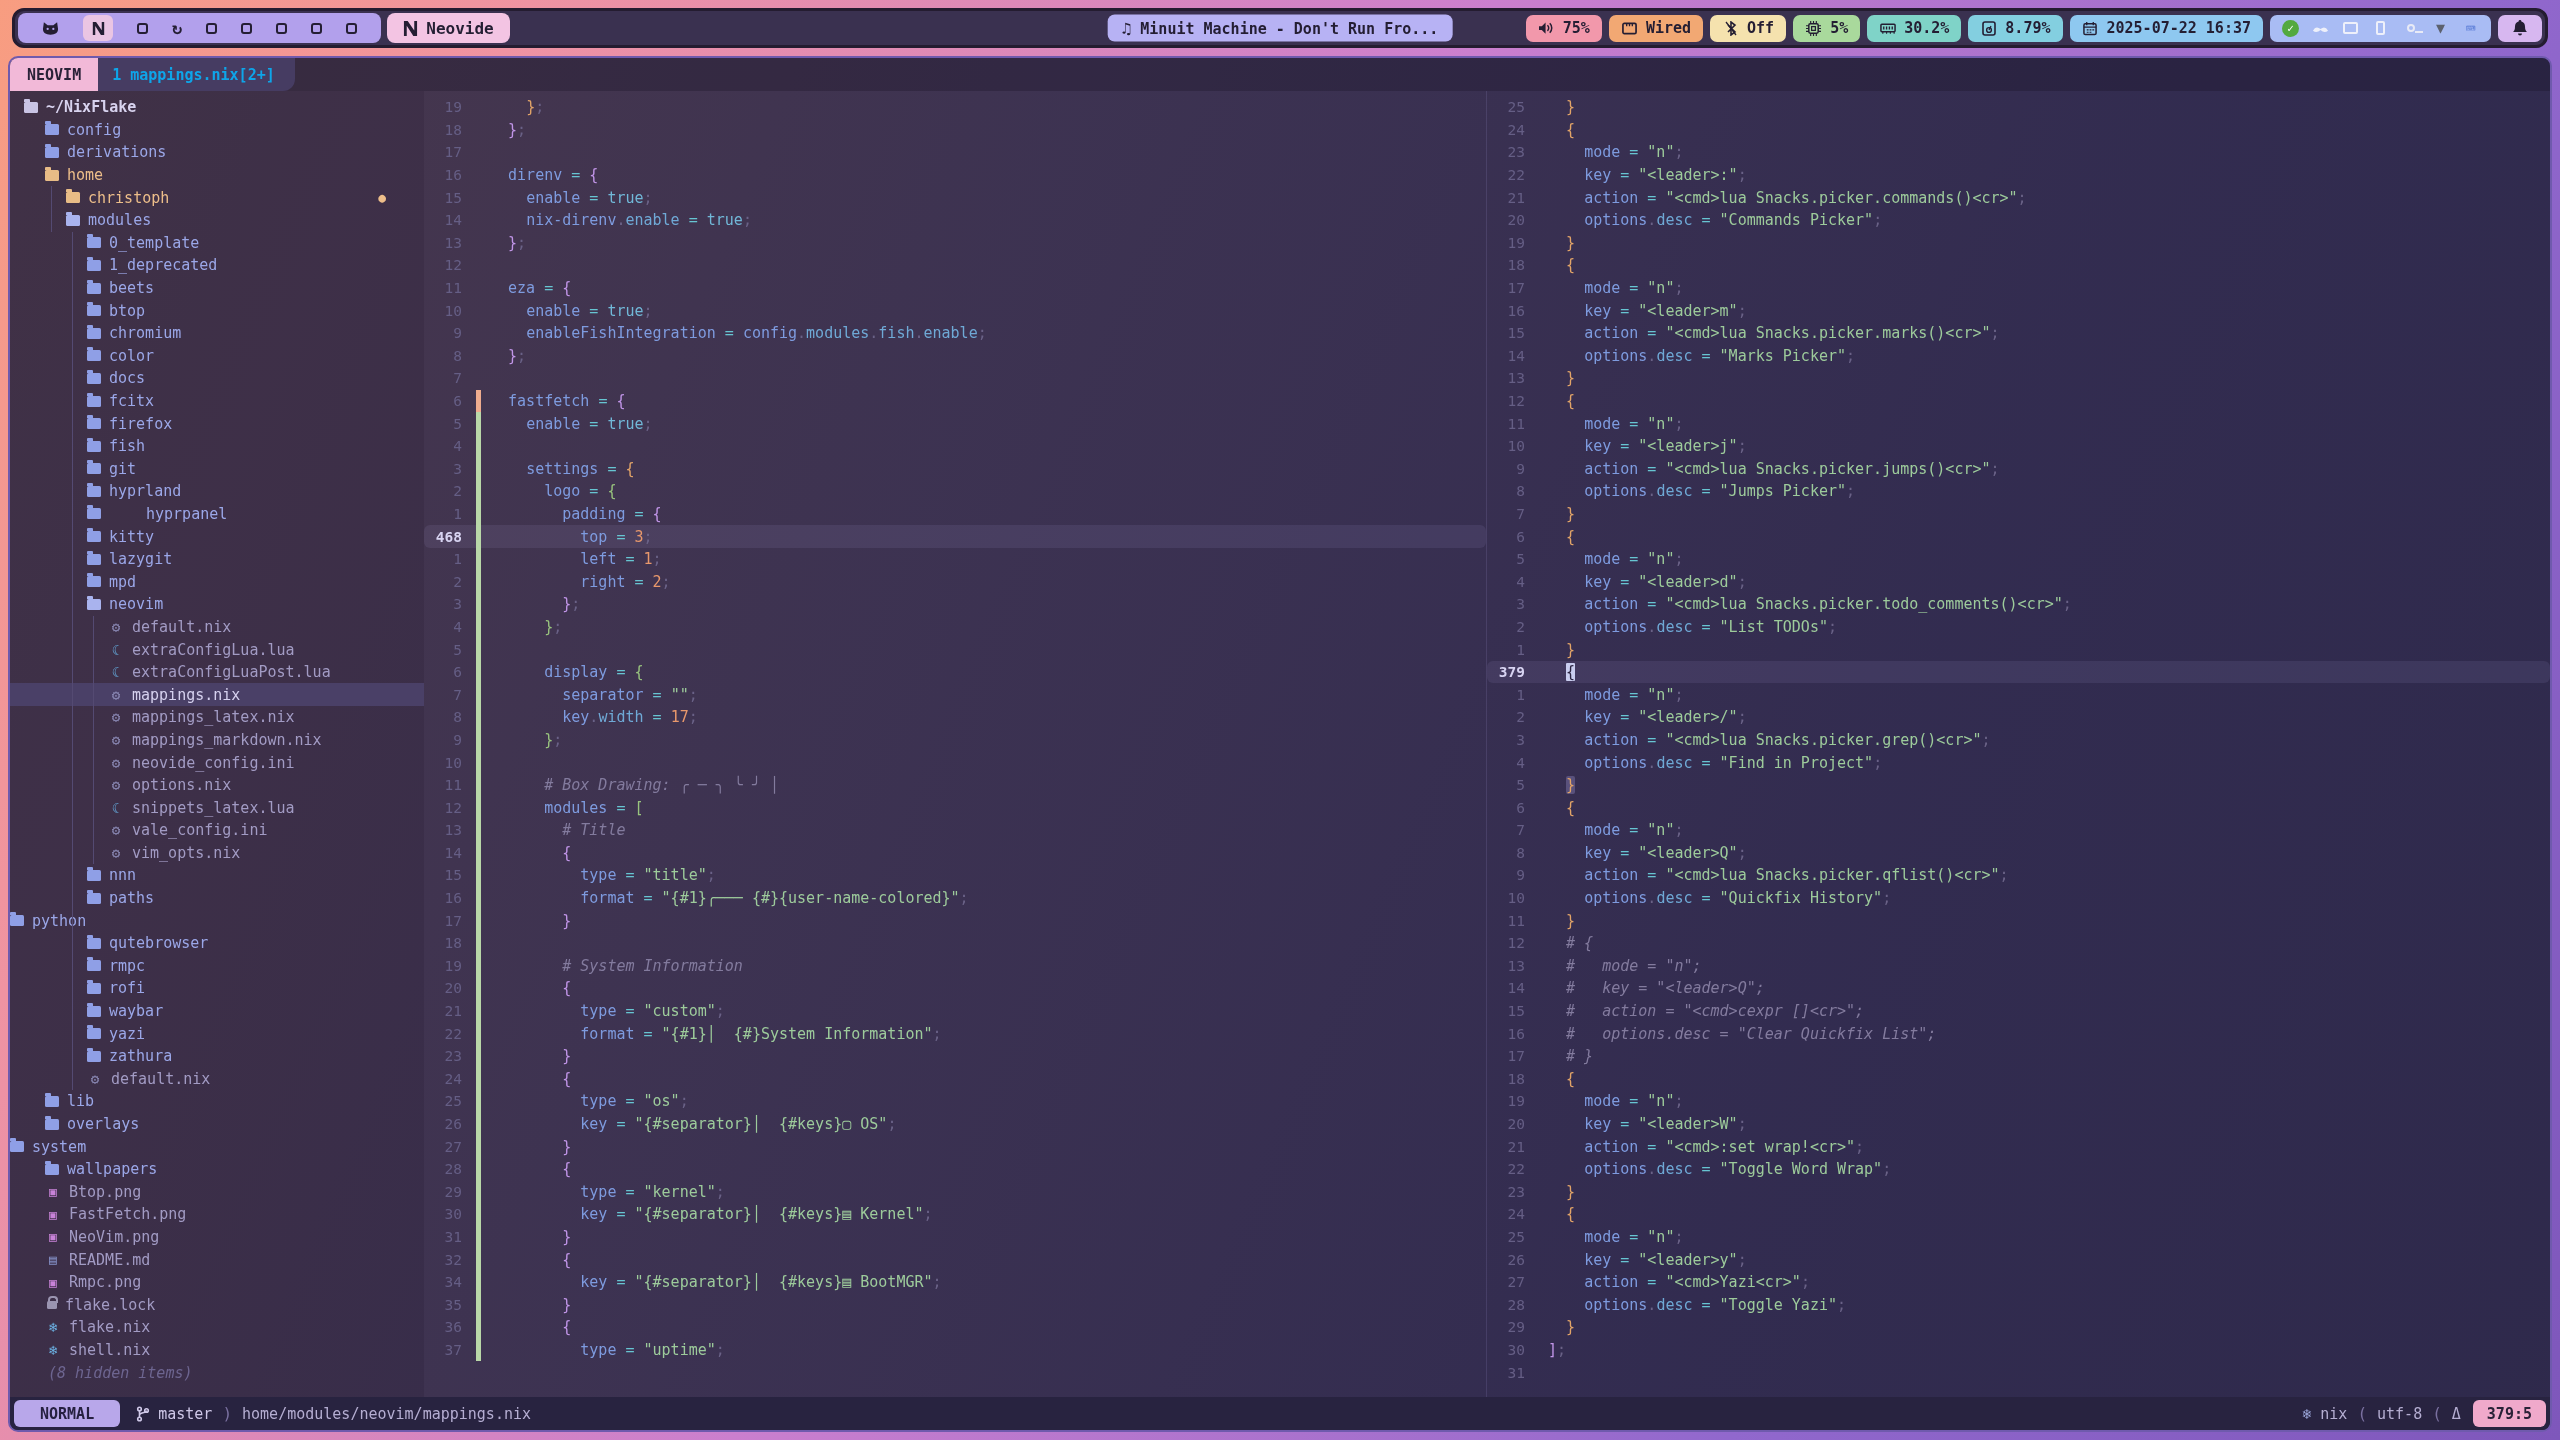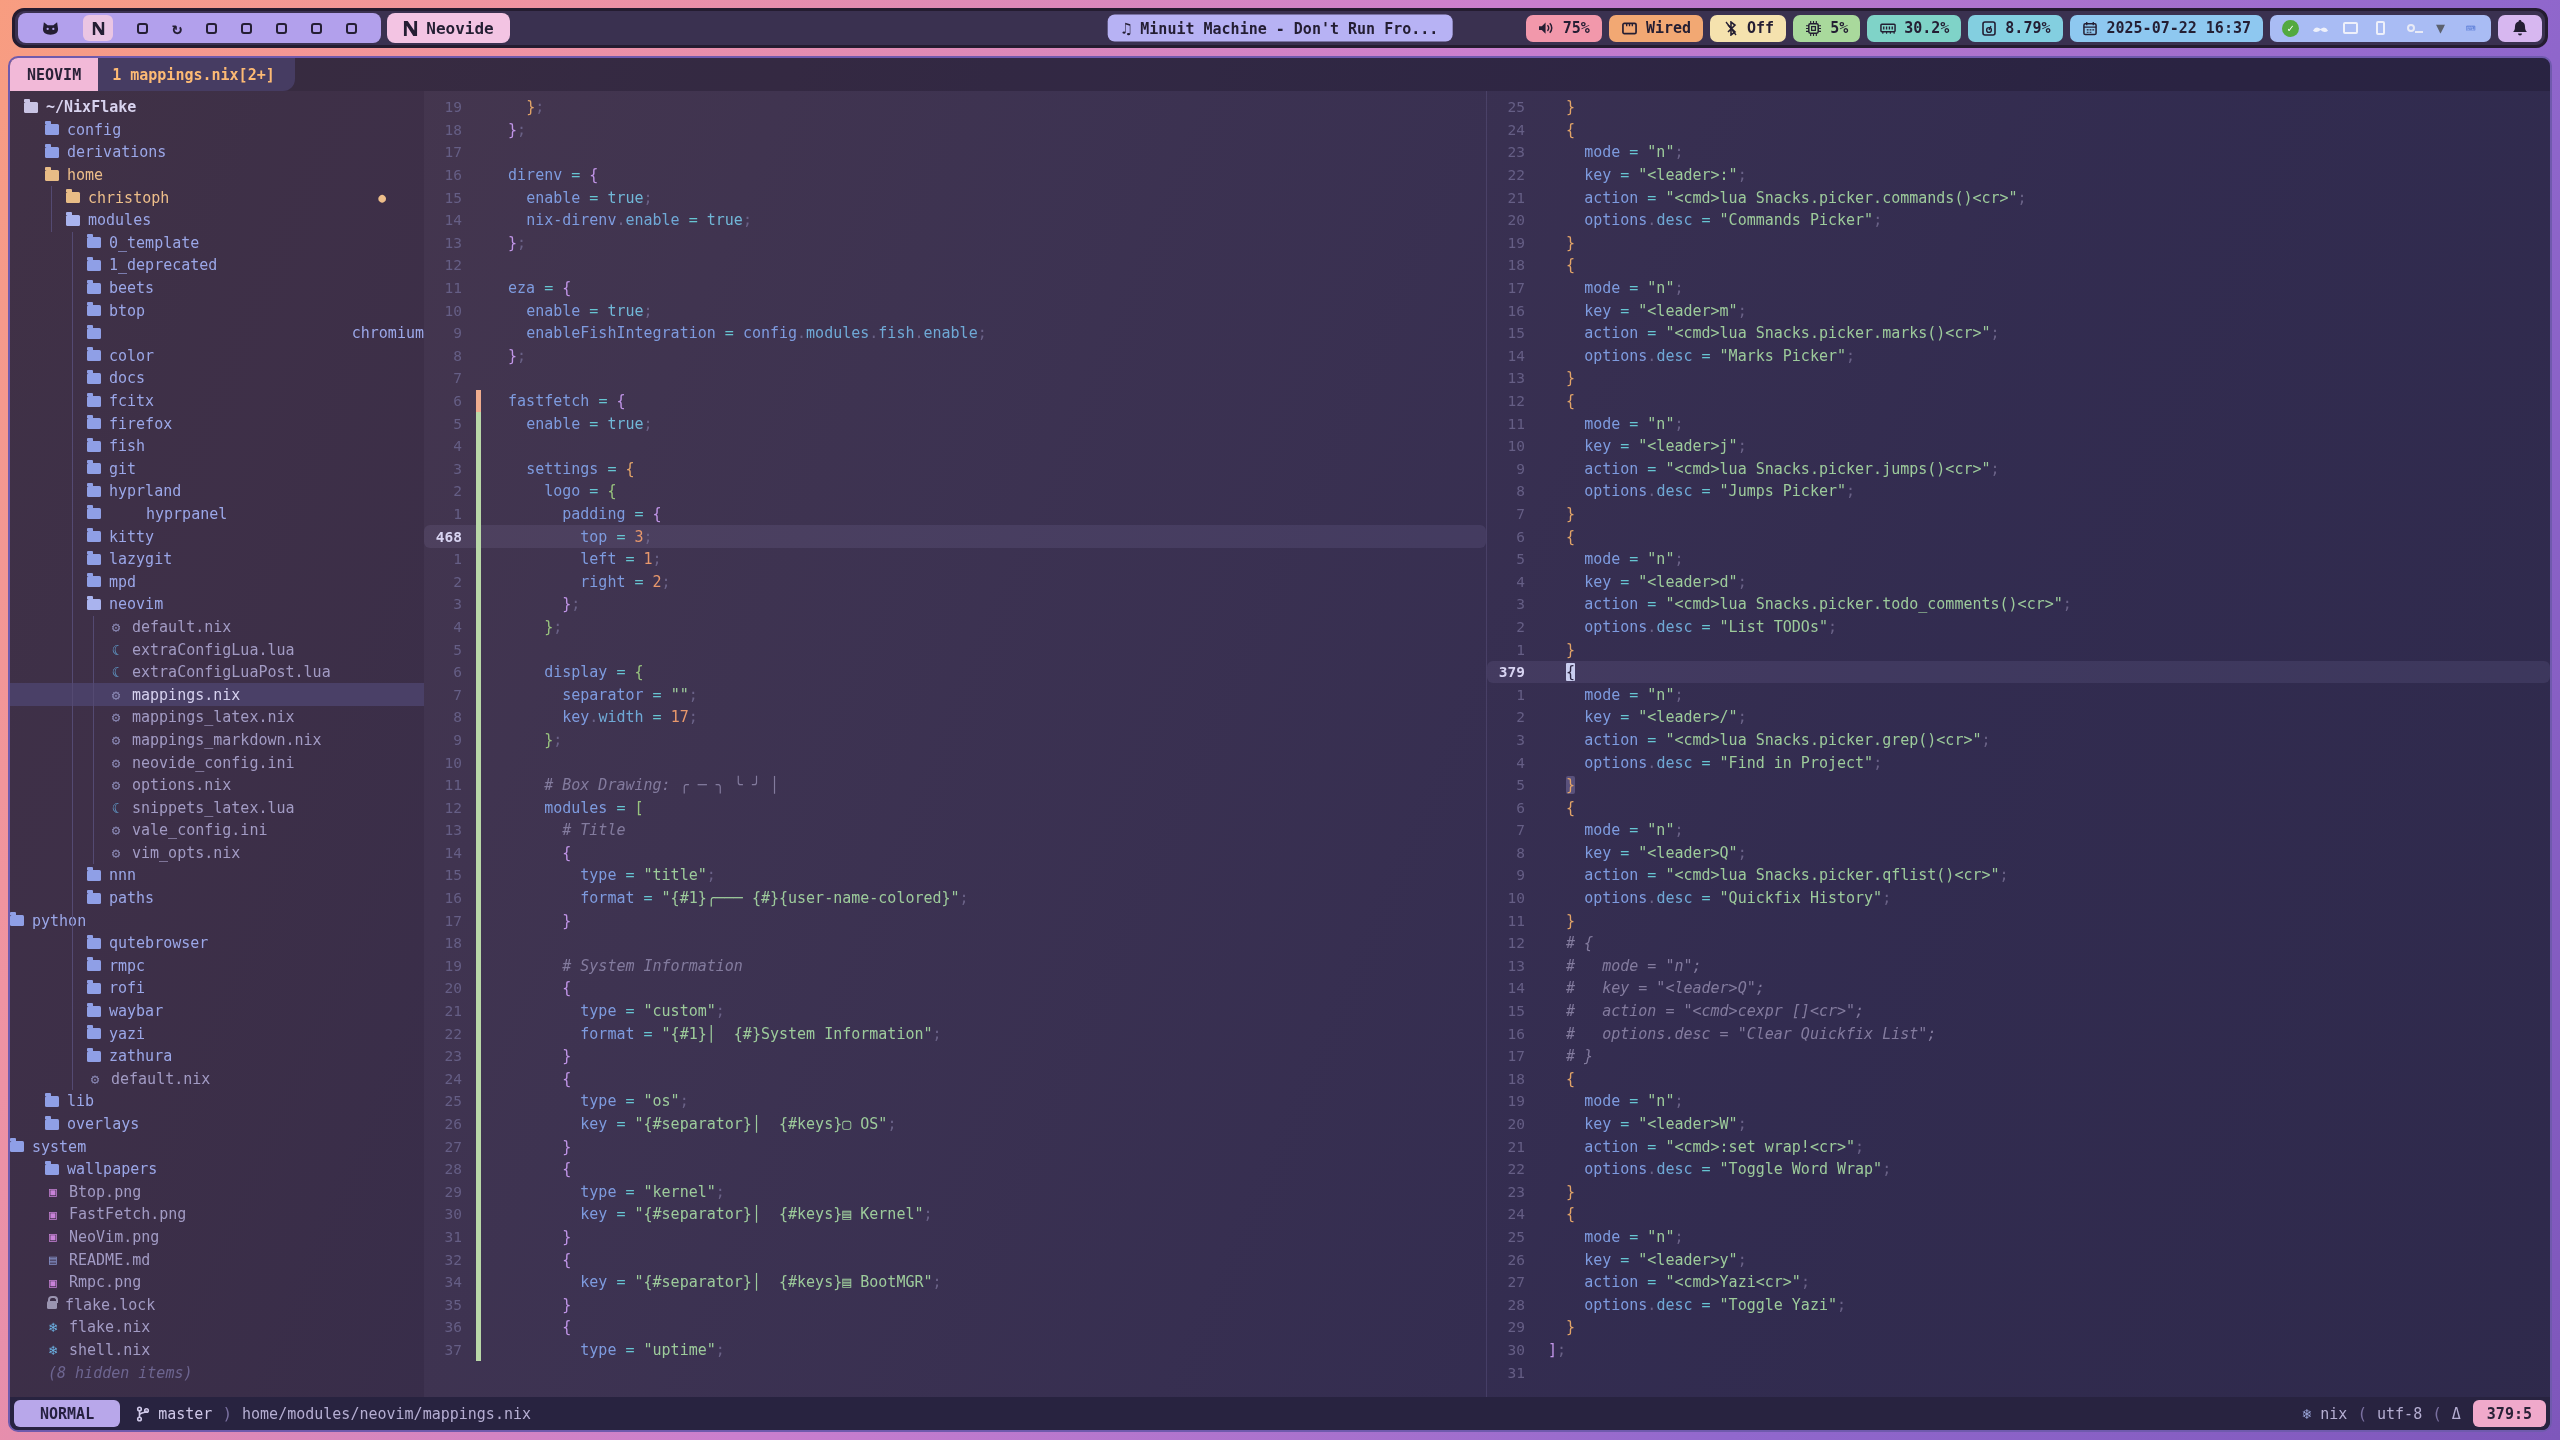--- a/index.html
+++ b/index.html
@@ -48,21 +48,21 @@
   .w-key::after { content:""; position:absolute; left:6px; top:5px; width:8px; height:2px; background:#e8eaf6; }
   
   #nvim {
     position:absolute; left:8px; top:56px; width:2544px; height:1376px;
     border-radius:10px; border:2px solid #6f5aad; overflow:hidden;
     background:linear-gradient(112deg, rgba(66,52,74,.97), rgba(56,48,78,.97) 35%, rgba(47,42,76,.97) 70%, rgba(44,40,72,.97));
     display:flex; flex-direction:column;
   }
   #tabline { height:33px; background:rgba(20,14,34,.28); display:flex; align-items:stretch; flex:0 0 33px; }
   .tab-app { background:#f2b9d8; color:#2a2238; font-weight:bold; font-size:15px; padding:0 17px; display:flex; align-items:center; }
-  .tab-file { background:#463c62; color:#fdba74; font-size:15px; font-weight:bold; padding:0 20px 0 14px; display:flex; align-items:center; border-radius:0 0 12px 0; cursor:pointer; }
+  .tab-file { background:#463c62; color:#0ea5e9; font-size:15px; font-weight:bold; padding:0 20px 0 14px; display:flex; align-items:center; border-radius:0 0 12px 0; cursor:pointer; }
   #content { flex:1; display:flex; min-height:0; }
   
   #tree { width:414px; flex:0 0 414px; background:rgba(10,4,20,.10); padding-top:5px; overflow:hidden; }
   .trow { position:relative; height:22.6px; display:flex; align-items:center; font-size:15px; color:#a29bc4; cursor:pointer; white-space:nowrap; }
   .trow.active { background:#4a4067; color:#d6d1ef; }
   .trow .lbl { margin-left:8px; }
   .trow.root { color:#d8d3ef; font-weight:bold; }
   .trow.accent { color:#edbe8a; }
   .trow.dim-note { color:#6d6590; font-style:italic; }
   .t-folder { color:#9ba7e8; }
@@ -302,21 +302,21 @@
         <div class="trow t-folder" style="padding-left: 77px;">
           <i class="guide" style="left: 62px;"></i>
           <span class="ic ic-folder"></span>
           <span class="lbl ">beets</span>
         </div>
         <div class="trow t-folder" style="padding-left: 77px;">
           <i class="guide" style="left: 62px;"></i>
           <span class="ic ic-folder"></span>
           <span class="lbl ">btop</span>
         </div>
-        <div class="trow t-folder" style="padding-left: 77px; justify-content: space-between;">
+        <div class="trow t-folder" style="padding-left: 77px;">
           <i class="guide" style="left: 62px;"></i>
           <span class="ic ic-folder"></span>
           <span class="lbl ">chromium</span>
         </div>
         <div class="trow t-folder" style="padding-left: 77px;">
           <i class="guide" style="left: 62px;"></i>
           <span class="ic ic-folder"></span>
           <span class="lbl ">color</span>
         </div>
         <div class="trow t-folder" style="padding-left: 77px;">

